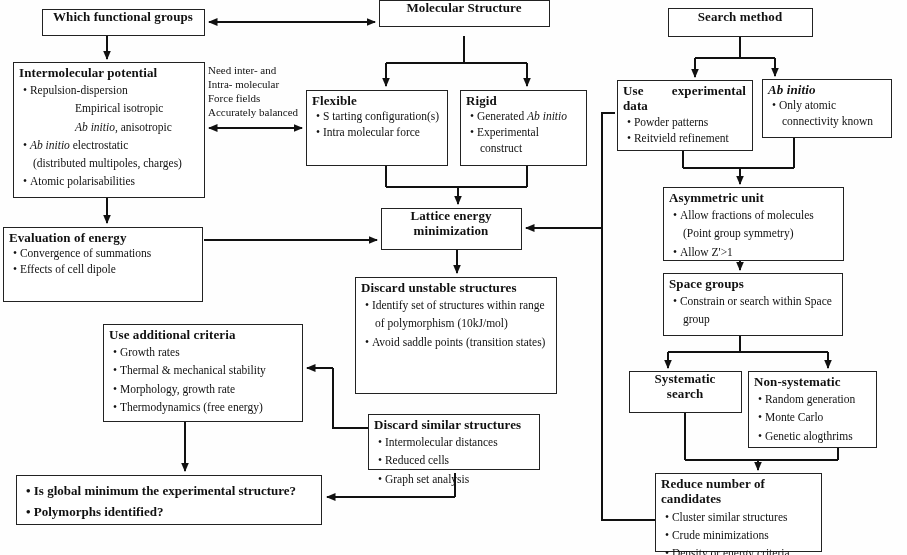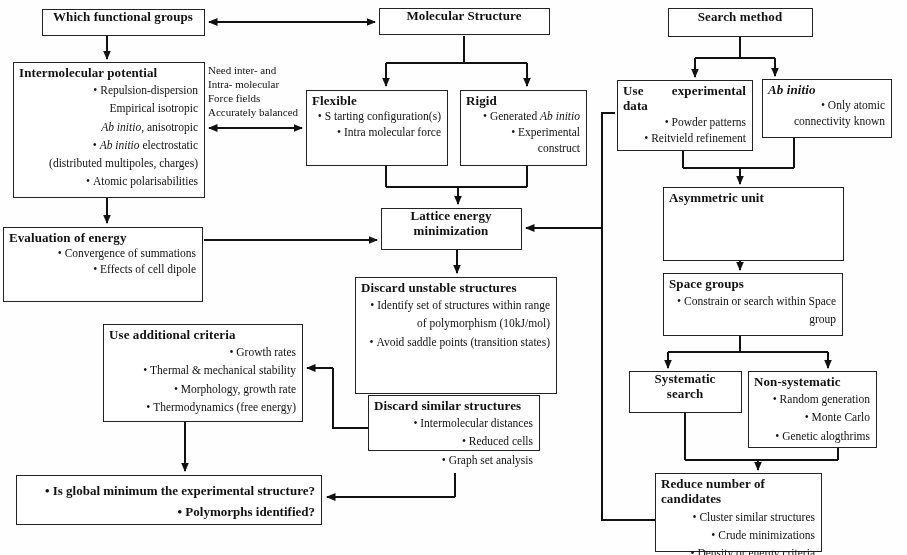--- a/index.html
+++ b/index.html
@@ -10,21 +10,21 @@
   svg.wires { position:absolute; left:0; top:0; width:907px; height:555px; }
   .box {
     position:absolute; box-sizing:border-box; background:#ffffff;
     border:1.6px solid #222; padding:2px 6px 14px 5px;
   }
   .box-title { font-weight:bold; font-size:13px; line-height:1.18; letter-spacing:.1px; }
   .v-center { display:flex; align-items:center; justify-content:center; text-align:center; }
   .v-center .box-title { width:100%; text-align:center; }
   .narrow-title .box-title { max-width:82px; margin:0 auto; }
   .t-justify .box-title { text-align:justify; }
-  .box-list { list-style:none; margin:1px 0 0 0; padding:0; font-size:11.5px; line-height:1.38;text-align:right; }
+  .box-list { list-style:none; margin:1px 0 0 0; padding:0; font-size:11.5px; line-height:1.38; }
   .roomy .box-list { line-height:1.58; }
   .box-list li.bullet { padding-left:14px; text-indent:-10px; }
   .box-list li.bullet::before { content:"\2022\00a0"; }
   .box-list li.cont { padding-left:14px; }
   .box-list li.indent2 { padding-left:56px; }
   .final .box-list { font-size:13px; font-weight:bold; line-height:1.6; margin-top:3px; }
   .note {
     position:absolute; font-size:11px; line-height:1.27; background:transparent;
   }
   i { font-style:italic; }
@@ -91,21 +91,21 @@
 
     <path d="M655,520 H602 V113 H615"></path>
     <line x1="602" y1="228" x2="526" y2="228" marker-end="url(#ae)"></line>
   </svg>
 
   <div class="box v-center" style="left:42px;top:9px;width:163px;height:27px">
     <div class="box-title">Which functional groups</div>
 
   </div>
 
-  <div class="box v-center" style="left:379px;top:8px;width:171px;height:27px">
+  <div class="box v-center" style="left:379px;top:0;width:171px;height:27px">
     <div class="box-title">Molecular Structure</div>
 
   </div>
 
   <div class="box v-center" style="left:668px;top:8px;width:145px;height:29px">
     <div class="box-title">Search method</div>
 
   </div>
 
   <div class="box roomy" style="left:13px;top:62px;width:192px;height:136px">
@@ -153,20 +153,25 @@
 
   <div class="box" style="left:762px;top:79px;width:130px;height:59px">
     <div class="box-title"><i>Ab initio</i></div>
     <ul class="box-list">
         <li class="bullet">Only atomic connectivity known</li>
       </ul>
   </div>
 
   <div class="box roomy" style="left:663px;top:187px;width:181px;height:74px">
     <div class="box-title">Asymmetric unit</div>
+    <ul class="box-list">
+        <li class="bullet">Allow fractions of molecules</li>
+        <li class="cont">(Point group symmetry)</li>
+        <li class="bullet">Allow Z'&gt;1</li>
+      </ul>
   </div>
 
   <div class="box roomy" style="left:663px;top:273px;width:180px;height:63px">
     <div class="box-title">Space groups</div>
     <ul class="box-list">
         <li class="bullet">Constrain or search within Space group</li>
       </ul>
   </div>
 
   <div class="box v-center" style="left:381px;top:208px;width:141px;height:42px">
@@ -193,21 +198,21 @@
   <div class="box roomy" style="left:103px;top:324px;width:200px;height:98px">
     <div class="box-title">Use additional criteria</div>
     <ul class="box-list">
         <li class="bullet">Growth rates</li>
         <li class="bullet">Thermal &amp; mechanical stability</li>
         <li class="bullet">Morphology, growth rate</li>
         <li class="bullet">Thermodynamics (free energy)</li>
       </ul>
   </div>
 
-  <div class="box roomy" style="left:368px;top:395px;width:172px;height:56px">
+  <div class="box roomy" style="left:368px;top:414px;width:172px;height:56px">
     <div class="box-title">Discard similar structures</div>
     <ul class="box-list">
         <li class="bullet">Intermolecular distances</li>
         <li class="bullet">Reduced cells</li>
         <li class="bullet">Graph set analysis</li>
       </ul>
   </div>
 
   <div class="box v-center narrow-title" style="left:629px;top:371px;width:113px;height:42px">
     <div class="box-title">Systematic search</div>

